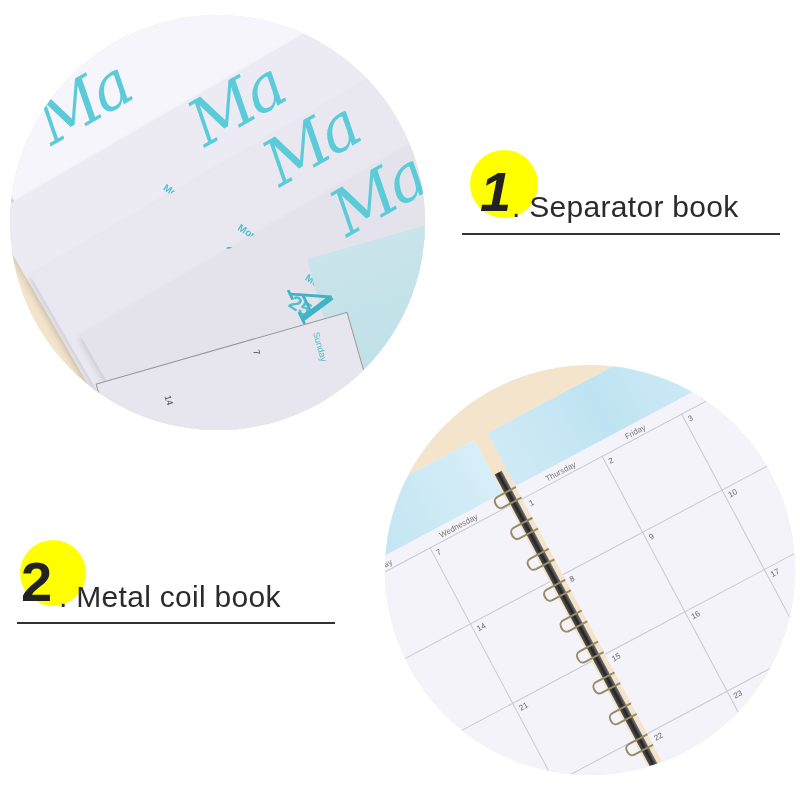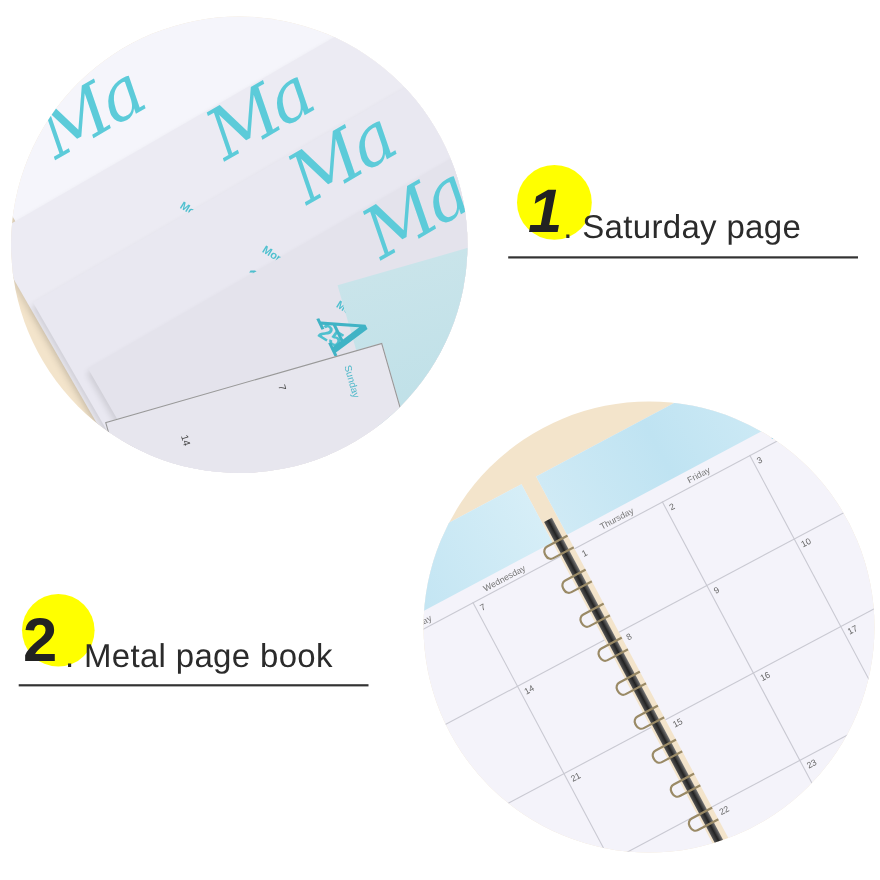--- a/index.html
+++ b/index.html
@@ -79,21 +79,21 @@
   <div class="month-grid" style="left:100px;top:330px;width:260px;height:140px;transform:rotate(-16deg);border:1px solid #999;">
     <span style="position:absolute;left:230px;top:10px;font-size:9px;color:#4fb8c9;transform:rotate(90deg);transform-origin:0 0;">Sunday</span>
     <span style="position:absolute;left:160px;top:8px;font-size:9px;color:#444;transform:rotate(90deg);">7</span>
     <span style="position:absolute;left:60px;top:30px;font-size:9px;color:#444;transform:rotate(90deg);">14</span>
   </div>
 </div>
 
 <div class="caption" style="left:460px;top:150px;width:330px;height:90px;">
   <div class="badge" style="left:10px;top:0px;width:68px;height:68px;"></div>
   <span class="cap-num" style="left:20px;top:14px;">1</span>
-  <span class="cap-text" style="left:52px;top:40px;">. Saturday page</span>
+  <span class="cap-text" style="left:52px;top:40px;">. Separator book</span>
   <div class="cap-rule" style="left:2px;top:83px;width:318px;"></div>
 </div>
 
 <div id="circle2" class="photo-circle">
   <div class="book">
     <div class="page left">
       <div class="header-band"></div>
 
       <span class="dow" style="left:110px;">Tuesday</span>
       <span class="dow" style="left:195px;">Wednesday</span>
@@ -150,15 +150,15 @@
       <span class="cell-num" style="left:4px;top:344px;">22</span>
       <span class="cell-num" style="left:94px;top:344px;">23</span>
 
     </div>
   </div>
 </div>
 
 <div class="caption" style="left:15px;top:540px;width:330px;height:90px;">
   <div class="badge" style="left:5px;top:0px;width:66px;height:66px;"></div>
   <span class="cap-num" style="left:6px;top:14px;font-style:normal;">2</span>
-  <span class="cap-text" style="left:44px;top:40px;">. Metal page book</span>
+  <span class="cap-text" style="left:44px;top:40px;">. Metal coil book</span>
   <div class="cap-rule" style="left:2px;top:82px;width:318px;"></div>
 </div>
 
 </body></html>

